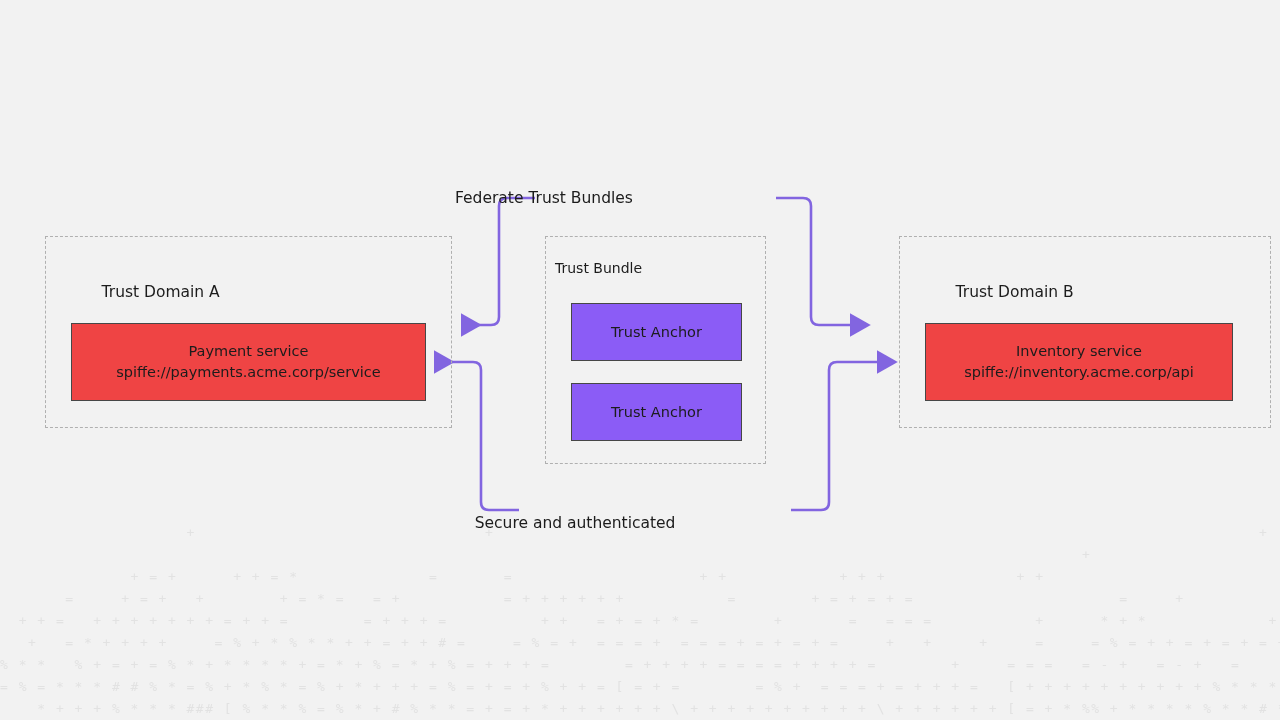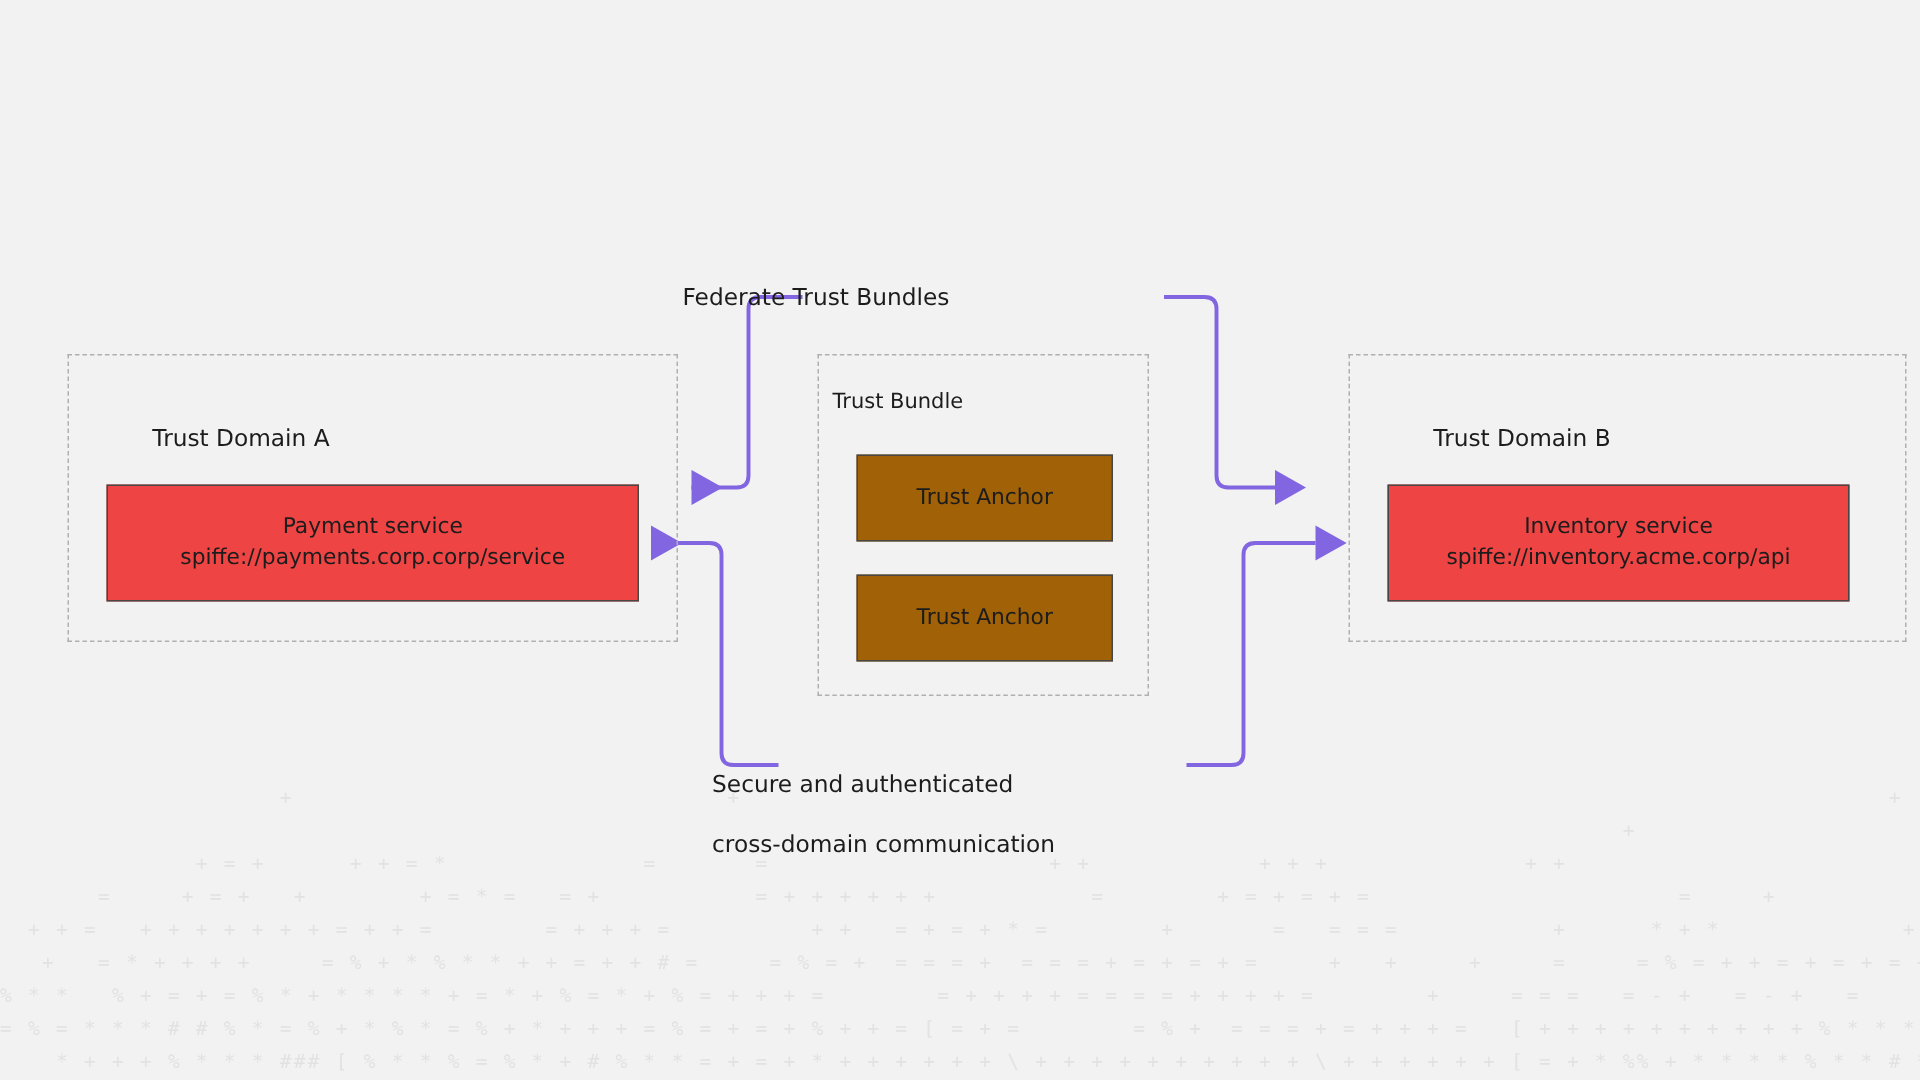--- a/index.html
+++ b/index.html
@@ -98,21 +98,21 @@
     left: 9px;
     top: 23px;
     font-size: 14px;
     color: #1c1c1c;
   }
   .anchor-box {
     position: absolute;
     left: 25px;
     width: 171px;
     height: 58px;
-    background: #a16207;
+    background: #8b5cf6;
     border: 1.5px solid #474747;
     box-sizing: border-box;
     display: flex;
     align-items: center;
     justify-content: center;
     font-size: 14.5px;
     color: #1c1c1c;
   }
 
   
@@ -175,21 +175,21 @@
     <path d="M 791 510 L 821 510 Q 829 510 829 502 L 829 370 Q 829 362 837 362 L 877 362" fill="none" stroke="#8265e0" stroke-width="2.6" marker-end="url(#arrow-right)"></path>
   </svg>
 
   <div class="domain" id="domain-a" style="left:45px; top:236px; width:407px; height:192px;">
     <div class="domain-title">
       <span>Trust Domain A</span>
       <span class="uri">spiffe://payments.acme.corp</span>
     </div>
     <div class="service-box" id="payment-service" style="left:25px; top:86px; width:355px; height:78px;">
       <span>Payment service</span>
-      <span>spiffe://payments.corp.corp/service</span>
+      <span>spiffe://payments.acme.corp/service</span>
     </div>
   </div>
 
   <div id="trust-bundle">
     <div id="trust-bundle-title">Trust Bundle</div>
     <div class="anchor-box" style="top:66px;">
       <span>Trust Anchor</span>
     </div>
     <div class="anchor-box" style="top:146px;">
       <span>Trust Anchor</span>
@@ -204,17 +204,16 @@
     <div class="service-box" id="inventory-service" style="left:25px; top:86px; width:308px; height:78px;">
       <span>Inventory service</span>
       <span>spiffe://inventory.acme.corp/api</span>
     </div>
   </div>
 
   <div class="flow-label" id="label-federate" style="left:455px; top:188px; width:400px;">Federate Trust Bundles</div>
 
   <div class="flow-label" id="label-secure" style="left:455px; top:493px; width:400px;">
     <span>Secure and authenticated</span><br>
-    <span>cross-domain communication</span>
   </div>
 
 
 </div>
 
 </body></html>

